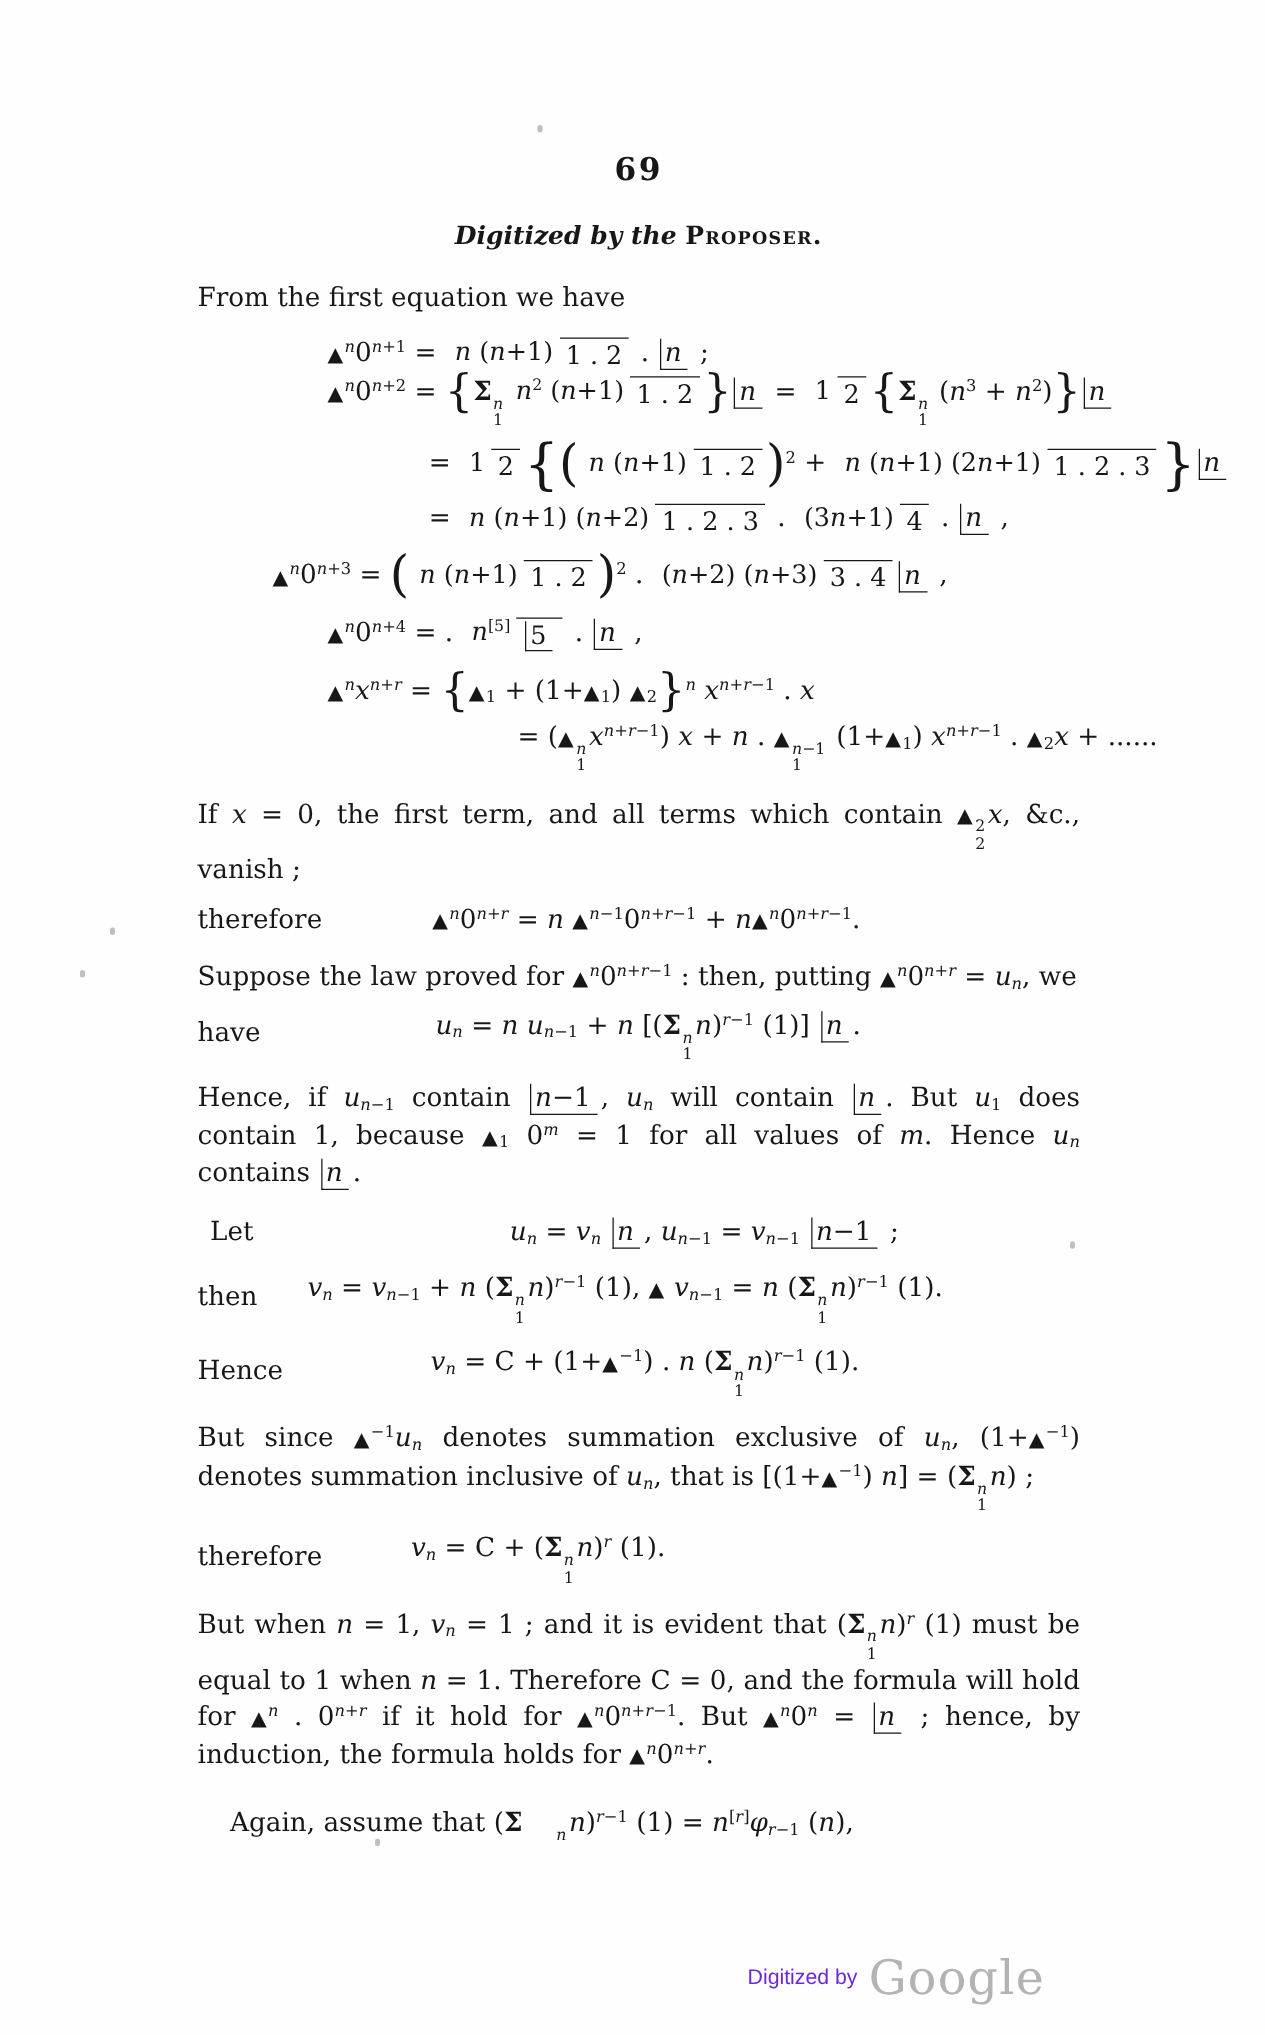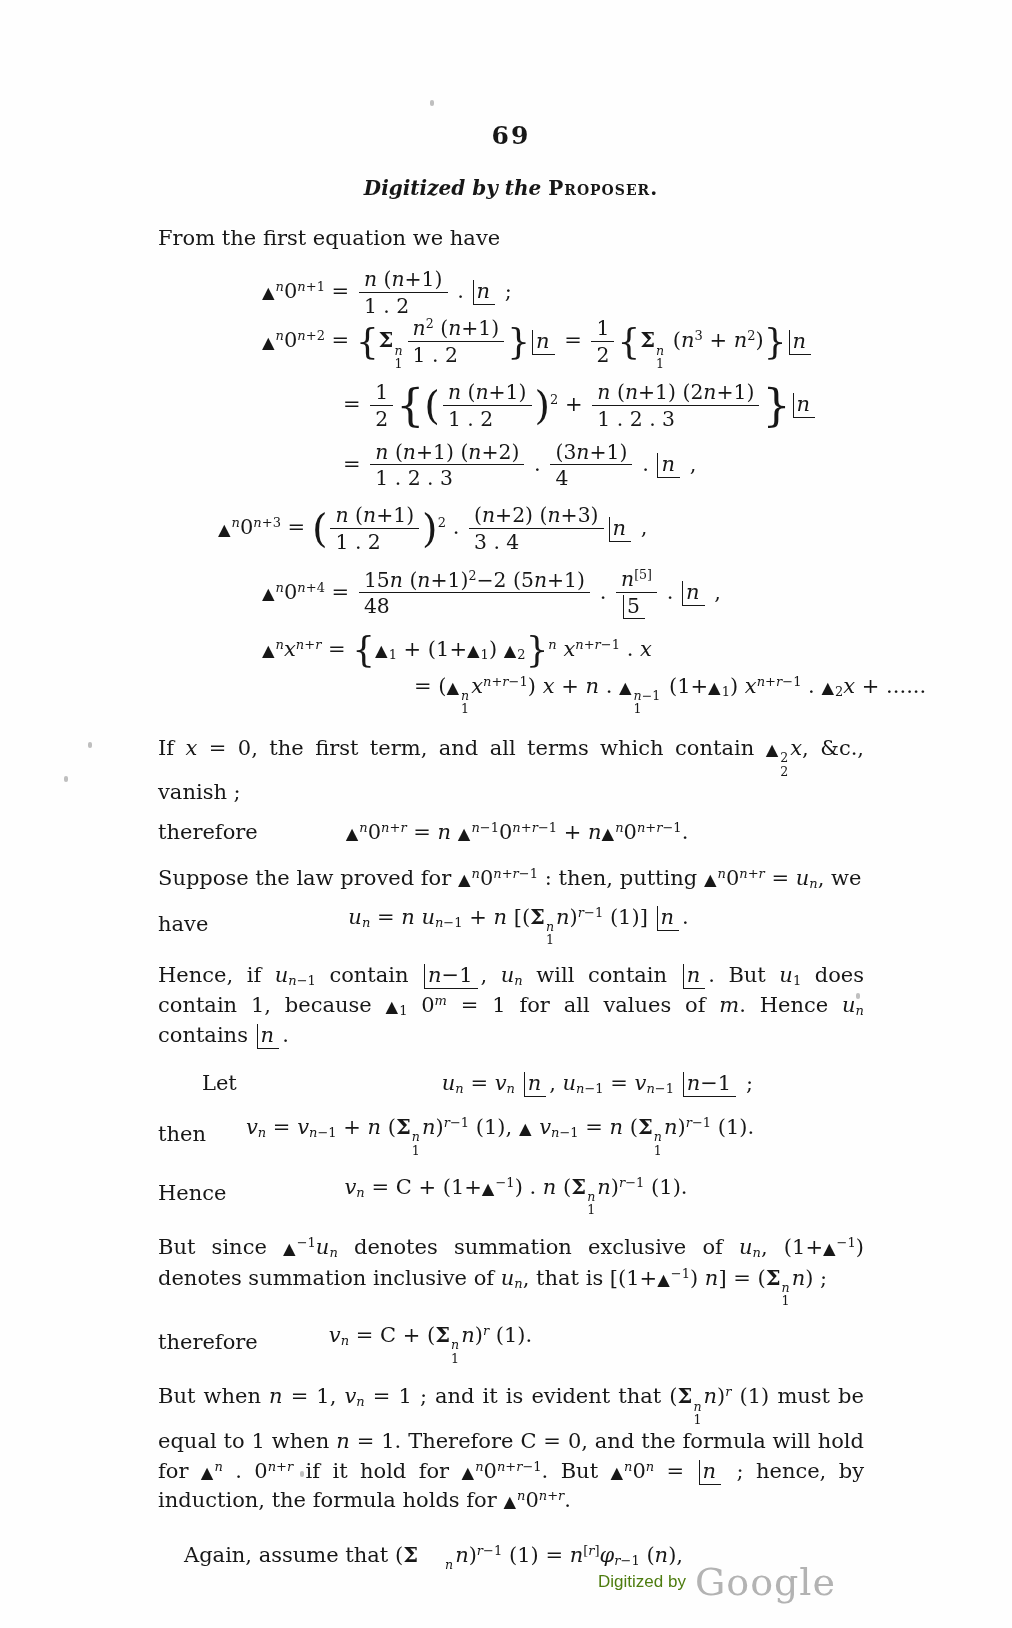--- a/index.html
+++ b/index.html
@@ -19,30 +19,30 @@
   .lrow .eq{white-space:nowrap;}
   .it{font-style:italic;}
   .bd{font-weight:bold;}
   .tri{font-family:"DejaVu Sans",sans-serif;font-size:0.78em;display:inline-block;
        line-height:1;transform:scaleY(0.98);margin-right:1px;}
   sup{font-size:0.62em;vertical-align:0.55em;line-height:0;}
   sub{font-size:0.62em;vertical-align:-0.22em;line-height:0;}
   .ss{display:inline-flex;flex-direction:column;align-items:flex-start;
       vertical-align:-0.34em;line-height:1;margin:0 2px 0 1px;}
   .ss>span{font-size:0.6em;line-height:1.08;display:block;}
-  .frac{display:inline-flex;flex-direction:column;vertical-align:middle;
+  .frac{display:inline-flex;vertical-align:middle;
         margin:0 3px;line-height:1.12;font-size:0.97em;}
   .frac>.fn{display:block;padding:0 5px 1px;}
   .frac>.fd{display:block;border-top:1.6px solid currentColor;padding:2px 5px 0;}
   .fact{display:inline-block;border-left:1.7px solid currentColor;
         border-bottom:1.7px solid currentColor;padding:1px 5px 2px 3px;
         line-height:1;margin:0 3px 0 2px;}
   .big{display:inline-block;vertical-align:middle;line-height:0.85;font-weight:400;}
   .footer{position:absolute;right:176px;bottom:24px;display:flex;align-items:center;gap:9px;}
-  .footer .dig{font-family:"Liberation Sans",sans-serif;font-size:17px;color:#4d7c0f;}
+  .footer .dig{font-family:"Liberation Sans",sans-serif;font-size:17px;color:#6d28d9;}
   .footer .goog{font-size:38px;color:#b3b3b3;letter-spacing:1px;}
   .speck{position:absolute;width:4px;height:6px;border-radius:2px;background:#8a8a8a;opacity:0.55;}
 </style>
 </head>
 <body>
 
 <div class="page">
   <div class="content">
     <div class="pagenum">69</div>
     <div class="subtitle">
@@ -84,24 +84,21 @@
             <span class="fn">(3<span class="it">n</span>+1)</span>
             <span class="fd">4</span>
           </span> . <span class="fact"><span class="it">n</span></span> ,</div>
         <div class="disp" style="margin-left: 60px; margin-top: 14px;"><span class="tri">▲</span><sup><span class="it">n</span></sup>0<sup><span class="it">n</span>+3</sup> = <span class="big" style="font-size: 1.9em;">(</span><span class="frac">
             <span class="fn"><span class="it">n</span> (<span class="it">n</span>+1)</span>
             <span class="fd">1 . 2</span>
           </span><span class="big" style="font-size: 1.9em;">)</span><sup>2</sup> . <span class="frac">
             <span class="fn">(<span class="it">n</span>+2) (<span class="it">n</span>+3)</span>
             <span class="fd">3 . 4</span>
           </span><span class="fact"><span class="it">n</span></span> ,</div>
-        <div class="disp" style="margin-left: 104px; margin-top: 14px;"><span class="tri">▲</span><sup><span class="it">n</span></sup>0<sup><span class="it">n</span>+4</sup> = <span class="frac">
-            <span class="fn">15<span class="it">n</span> (<span class="it">n</span>+1)<sup>2</sup>−2 (5<span class="it">n</span>+1)</span>
-            <span class="fd">48</span>
-          </span> . <span class="frac">
+        <div class="disp" style="margin-left: 104px; margin-top: 14px;"><span class="tri">▲</span><sup><span class="it">n</span></sup>0<sup><span class="it">n</span>+4</sup> =  . <span class="frac">
             <span class="fn"><span class="it">n</span><sup>[5]</sup></span>
             <span class="fd"><span class="fact">5</span></span>
           </span> . <span class="fact"><span class="it">n</span></span> ,</div>
         <div class="disp" style="margin-left: 104px; margin-top: 16px;"><span class="tri">▲</span><sup><span class="it">n</span></sup><span class="it">x</span><sup><span class="it">n</span>+<span class="it">r</span></sup> = <span class="big" style="font-size: 1.7em;">{</span><span class="tri">▲</span><sub>1</sub> + (1+<span class="tri">▲</span><sub>1</sub>) <span class="tri">▲</span><sub>2</sub><span class="big" style="font-size: 1.7em;">}</span><sup><span class="it">n</span></sup> <span class="it">x</span><sup><span class="it">n</span>+<span class="it">r</span>−1</sup> . <span class="it">x</span></div>
         <div class="disp" style="margin-left: 256px; margin-top: 6px;">= (<span class="tri">▲</span><span class="ss">
             <span><span class="it">n</span></span>
             <span>1</span>
           </span><span class="it">x</span><sup><span class="it">n</span>+<span class="it">r</span>−1</sup>) <span class="it">x</span> + <span class="it">n</span> . <span class="tri">▲</span><span class="ss">
             <span><span class="it">n</span>−1</span>
             <span>1</span>
@@ -117,21 +114,21 @@
         <div class="para" style="margin-top: 16px;">Suppose the law proved for <span class="tri">▲</span><sup><span class="it">n</span></sup>0<sup><span class="it">n</span>+<span class="it">r</span>−1</sup> :  then, putting <span class="tri">▲</span><sup><span class="it">n</span></sup>0<sup><span class="it">n</span>+<span class="it">r</span></sup> = <span class="it">u</span><sub><span class="it">n</span></sub>, we</div>
         <div class="lrow" style="margin-top: 8px;">
           <span class="lab">have</span>
           <span class="eq" style="margin-left: 140px;"><span class="it">u</span><sub><span class="it">n</span></sub> = <span class="it">n</span> <span class="it">u</span><sub><span class="it">n</span>−1</sub> + <span class="it">n</span> [(<span class="bd">Σ</span><span class="ss">
               <span><span class="it">n</span></span>
               <span>1</span>
             </span><span class="it">n</span>)<sup><span class="it">r</span>−1</sup> (1)] <span class="fact"><span class="it">n</span></span>.</span>
         </div>
         <div class="para" style="margin-top: 14px;">Hence, if <span class="it">u</span><sub><span class="it">n</span>−1</sub> contain <span class="fact"><span class="it">n</span>−1</span>, <span class="it">u</span><sub><span class="it">n</span></sub> will contain <span class="fact"><span class="it">n</span></span>.  But <span class="it">u</span><sub>1</sub> does contain 1, because <span class="tri">▲</span><sub>1</sub> 0<sup><span class="it">m</span></sup> = 1 for all values of <span class="it">m</span>.  Hence <span class="it">u</span><sub><span class="it">n</span></sub> contains <span class="fact"><span class="it">n</span></span>.</div>
         <div class="lrow" style="margin-top: 18px;">
-          <span class="lab" style="margin-left: 44px;">Let</span>
+          <span class="lab" style="margin-left: 10px;">Let</span>
           <span class="eq" style="margin-left: 205px;"><span class="it">u</span><sub><span class="it">n</span></sub> = <span class="it">v</span><sub><span class="it">n</span></sub> <span class="fact"><span class="it">n</span></span>,   <span class="it">u</span><sub><span class="it">n</span>−1</sub> = <span class="it">v</span><sub><span class="it">n</span>−1</sub> <span class="fact"><span class="it">n</span>−1</span> ;</span>
         </div>
         <div class="lrow" style="margin-top: 14px;">
           <span class="lab">then</span>
           <span class="eq" style="margin-left: 40px;"><span class="it">v</span><sub><span class="it">n</span></sub> = <span class="it">v</span><sub><span class="it">n</span>−1</sub> + <span class="it">n</span> (<span class="bd">Σ</span><span class="ss">
               <span><span class="it">n</span></span>
               <span>1</span>
             </span><span class="it">n</span>)<sup><span class="it">r</span>−1</sup> (1),   <span class="tri">▲</span> <span class="it">v</span><sub><span class="it">n</span>−1</sub> = <span class="it">n</span> (<span class="bd">Σ</span><span class="ss">
               <span><span class="it">n</span></span>
               <span>1</span>

